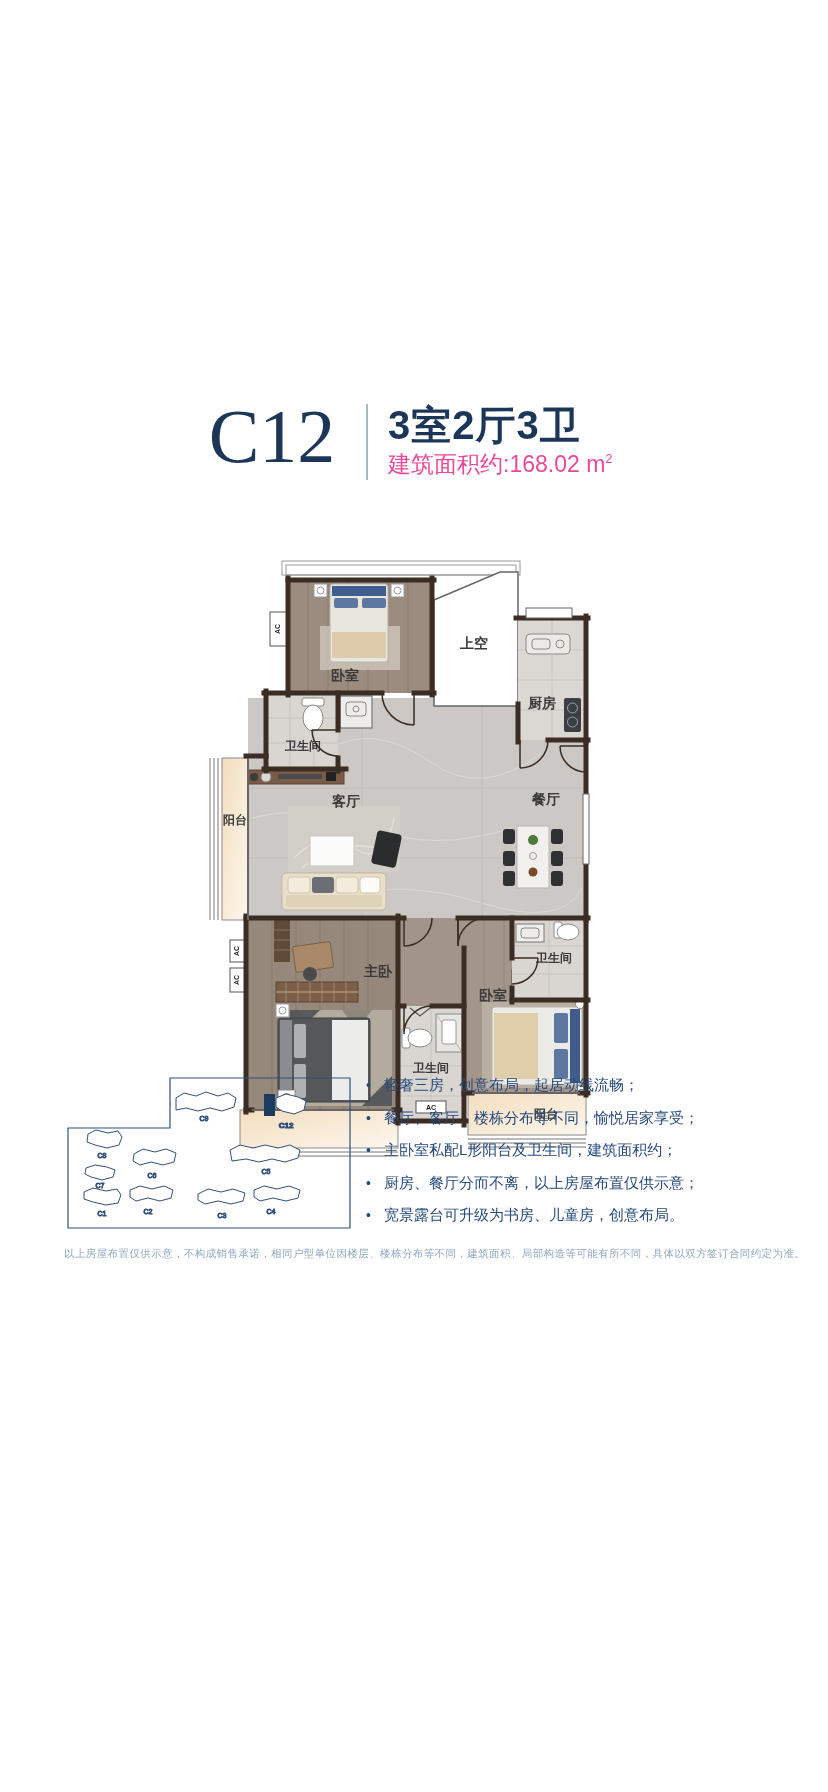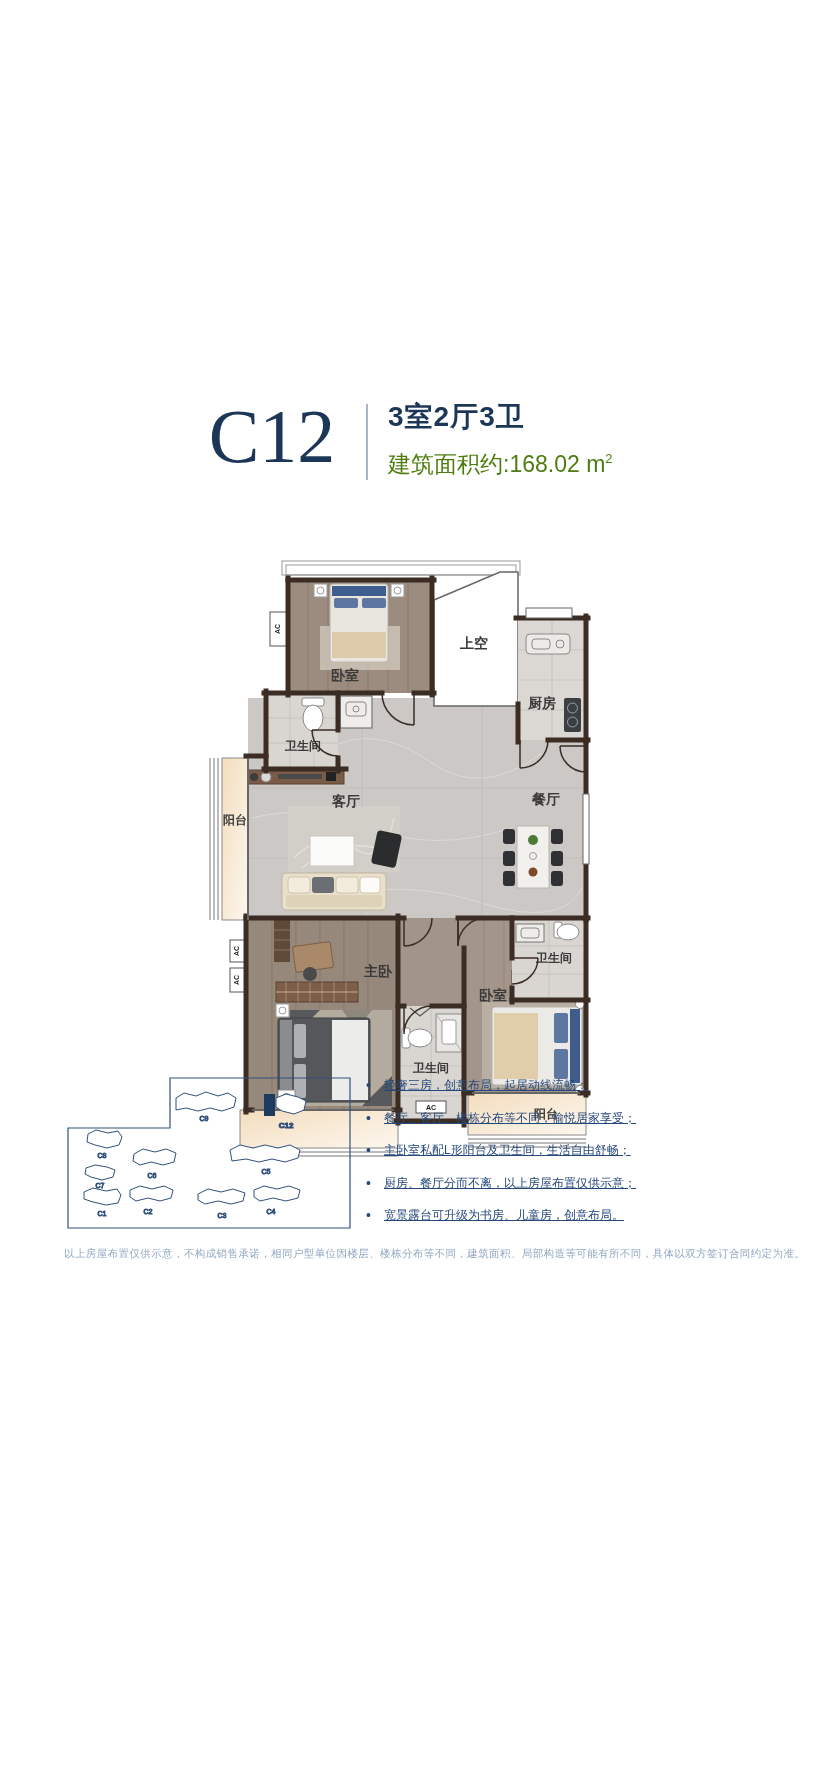--- a/index.html
+++ b/index.html
@@ -13,25 +13,25 @@
   .unit-code{
     position:absolute;left:196px;top:390px;width:152px;height:92px;
     font-family:"Liberation Serif","DejaVu Serif",serif;
     font-size:76px;line-height:92px;text-align:center;color:#1c3657;
   }
   .header-divider{
     position:absolute;left:366px;top:404px;width:2px;height:76px;background:#a8b8ca;
   }
   .layout-title{
     position:absolute;left:388px;top:398px;
-    font-size:28px;font-weight:bold;color:#1c3657;letter-spacing:1px;
+    font-size:40px;font-weight:bold;color:#1c3657;letter-spacing:1px;
   }
   .area-text{
     position:absolute;left:388px;top:449px;
-    font-size:23px;color:#4d7c0f;
+    font-size:23px;color:#ec4899;
   }
   .area-text sup{font-size:13px;}
 
   
   .plan-svg{position:absolute;left:182px;top:558px;}
   .room-label{font-size:14px;font-weight:600;fill:#3a3a3a;}
   .room-label-sm{font-size:12px;font-weight:600;fill:#3a3a3a;}
   .ac-label{font-size:7px;font-weight:bold;fill:#222;}
 
   
@@ -39,21 +39,21 @@
   .bldg-label{font-size:7px;fill:#2e4d78;}
   .bldg-label-hl{font-size:8px;font-weight:bold;fill:#1d3a5f;}
 
   
   .features{
     position:absolute;left:362px;top:1078px;width:330px;
     list-style:none;margin:0;padding:0;color:#26497c;
   }
   .features li{
     position:relative;padding-left:22px;margin-bottom:18.5px;
-    font-size:12px;line-height:14px;white-space:nowrap;text-decoration:underline;
+    font-size:15px;line-height:14px;white-space:nowrap;
   }
   .features li::before{
     content:"\2022";position:absolute;left:4px;top:0;
     font-size:14px;color:#26497c;
   }
 
   
   .disclaimer{
     position:absolute;left:64px;top:1247px;width:720px;
     font-size:10.5px;color:#91a8c0;letter-spacing:0.4px;white-space:nowrap;
@@ -460,18 +460,18 @@
     <g>
       <path d="M190,118 l10,-4 l13,3 l12,-3 l11,4 l-2,8 l-12,3 l-13,-3 l-13,3 l-6,-4 z"></path>
       <text class="bldg-label" x="207" y="142" text-anchor="middle">C4</text>
     </g>
   </g>
 </svg>
 
 <ul class="features">
   <li>轻奢三房，创意布局，起居动线流畅；</li>
   <li>餐厅、客厅、楼栋分布等不同，愉悦居家享受；</li>
-  <li>主卧室私配L形阳台及卫生间，生活自由舒畅；</li>
+  <li>主卧室私配L形阳台及卫生间，建筑面积约；</li>
   <li>厨房、餐厅分而不离，以上房屋布置仅供示意；</li>
   <li>宽景露台可升级为书房、儿童房，创意布局。</li>
 </ul>
 
 <div class="disclaimer">以上房屋布置仅供示意，不构成销售承诺，相同户型单位因楼层、楼栋分布等不同，建筑面积、局部构造等可能有所不同，具体以双方签订合同约定为准。</div>
 
 </body></html>

